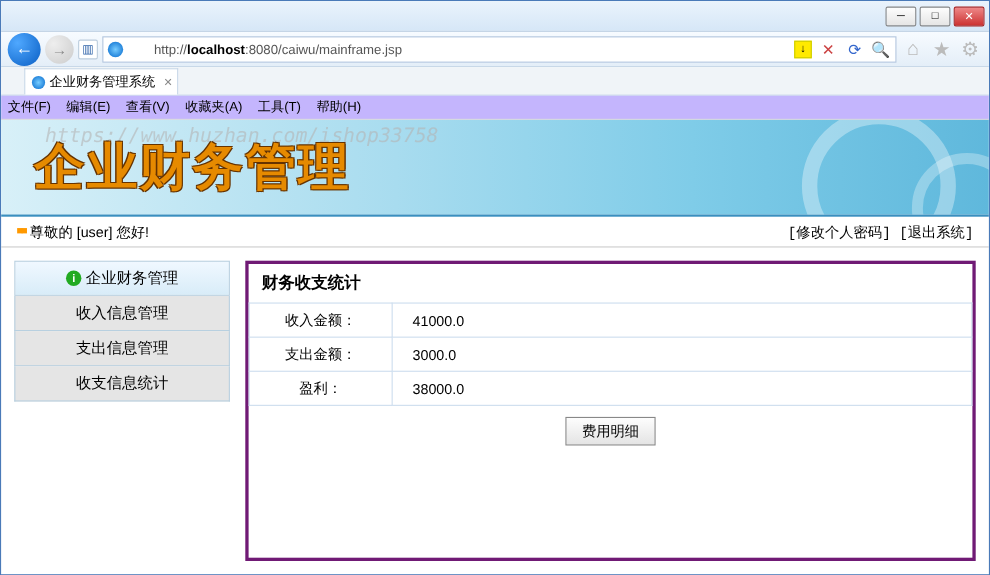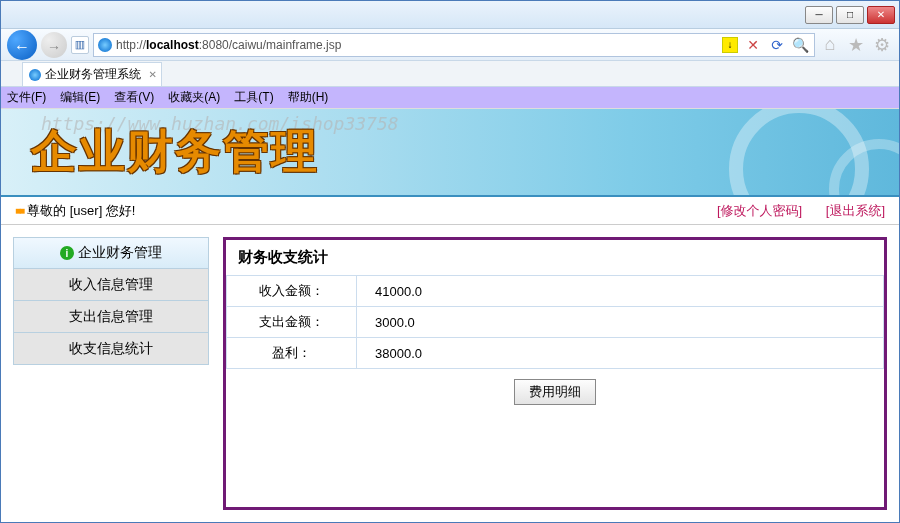--- a/index.html
+++ b/index.html
@@ -7,39 +7,39 @@
 .titlebar { height: 28px; background: linear-gradient(#eaf3fc, #d6e7f7); display: flex; justify-content: flex-end; align-items: center; padding: 0 4px; border-bottom: 1px solid #b8cde0; }
 .win-btns { display: flex; gap: 3px; }
 .win-btn { width: 28px; height: 18px; border: 1px solid #888; border-radius: 2px; display: flex; align-items: center; justify-content: center; font-size: 10px; background: linear-gradient(#fdfdfd,#e5e5e5); cursor: pointer; }
 .win-close { background: linear-gradient(#e88,#c33); color: #fff; border-color: #a22; }
 .navbar { height: 32px; background: linear-gradient(#f7fbff,#e4eef8); display: flex; align-items: center; padding: 0 6px; border-bottom: 1px solid #c8d8e8; gap: 4px; }
 .nav-back { width: 30px; height: 30px; border-radius: 50%; background: radial-gradient(circle at 30% 30%, #4fa8ff, #0a5fc4); display: flex; align-items: center; justify-content: center; color: #fff; font-size: 16px; cursor: pointer; }
 .nav-fwd { width: 26px; height: 26px; border-radius: 50%; background: radial-gradient(circle at 30% 30%, #eee, #ccc); display: flex; align-items: center; justify-content: center; color: #888; font-size: 14px; }
 .small-ico { width: 18px; height: 18px; display: flex; align-items: center; justify-content: center; border: 1px solid #bcd; border-radius: 2px; background: #fff; font-size: 11px; color: #36a; }
 .addr-bar { flex: 1; height: 24px; border: 1px solid #b0c4de; background: #fff; display: flex; align-items: center; padding: 0 4px; gap: 4px; }
 .addr-bar .ie-ico { width: 14px; height: 14px; border-radius: 50%; background: radial-gradient(#7cf,#06c); display: inline-block; }
-.addr-text { flex: 1; color: #555; }
+.addr-text { flex: 1; color: #555; margin-left: 24px; }
 .addr-text b { color: #000; font-weight: bold; }
 .right-icons { display: flex; gap: 6px; align-items: center; }
 .ri { width: 18px; height: 18px; display: flex; align-items: center; justify-content: center; font-size: 14px; }
 .hdr-ico { width: 22px; height: 22px; color: #bbb; font-size: 18px; display: flex; align-items: center; justify-content: center; }
 .tabbar { height: 26px; background: #f0f4f8; display: flex; align-items: flex-end; padding-left: 21px; border-bottom: 1px solid #c8d8e8; }
 .tab { height: 24px; background: #fff; border: 1px solid #c8d8e8; border-bottom: none; padding: 0 20px 0 6px; display: flex; align-items: center; gap: 4px; font-size: 12px; position: relative; }
 .tab .ie-ico { width: 12px; height: 12px; border-radius: 50%; background: radial-gradient(#7cf,#06c); display: inline-block; }
 .tab .close { position: absolute; right: 4px; font-size: 10px; color: #888; cursor: pointer; }
 .menubar { height: 22px; background: #c4b5fd; display: flex; align-items: center; padding: 0 6px; gap: 14px; border-bottom: 1px solid #ddd; font-size: 12px; }
 .banner { height: 88px; background: linear-gradient(90deg, #d8f0f8 0%, #a8dcef 40%, #7fcce8 70%, #5fb8dc 100%); position: relative; display: flex; align-items: center; padding-left: 30px; border-bottom: 2px solid #3a8fbf; overflow: hidden; }
 .banner .swirl { position: absolute; right: 30px; top: -10px; width: 140px; height: 140px; border: 14px solid rgba(255,255,255,.35); border-radius: 50%; }
 .banner .swirl2 { position: absolute; right: -30px; top: 30px; width: 100px; height: 100px; border: 10px solid rgba(255,255,255,.3); border-radius: 50%; }
 .banner-title { font-family: "STKaiti","KaiTi",serif; font-size: 46px; font-weight: bold; color: #e68a00; text-shadow: 1px 1px 0 #630, -1px -1px 0 #630, 1px -1px 0 #630, -1px 1px 0 #630; letter-spacing: 2px; position: relative; z-index: 2; }
 .watermark { position: absolute; top: 4px; left: 40px; color: rgba(180,180,180,.6); font-size: 18px; font-family: monospace; z-index: 1; font-style: italic; }
 .userbar { height: 28px; border-bottom: 1px solid #ccc; display: flex; align-items: center; justify-content: space-between; padding: 0 14px; font-size: 13px; }
 .userbar .left { display: flex; align-items: center; gap: 4px; }
 .orange-sq { color: #f90; font-size: 10px; letter-spacing: -2px; }
-.userbar .right a { color: #be185d; text-decoration: none; margin-left: 20px; cursor: pointer; }
+.userbar .right a { color: #000000; text-decoration: none; margin-left: 4px; cursor: pointer; font-family: Liberation Mono, monospace; }
 .content { display: flex; padding: 12px; gap: 14px; height: calc(100% - 28px - 22px - 26px - 32px - 28px - 88px); }
 .side { width: 196px; }
 .side-item { border: 1px solid #b8d0e0; border-top: none; height: 32px; display: flex; align-items: center; justify-content: center; font-size: 14px; background: #e5e5e5; cursor: pointer; }
 .side-item:first-child { border-top: 1px solid #b8d0e0; background: linear-gradient(#f0f8ff,#d8ecf8); }
 .side-item:first-child .info-ico { width: 14px; height: 14px; border-radius: 50%; background: #2a2; color: #fff; font-size: 10px; font-weight: bold; display: inline-flex; align-items: center; justify-content: center; margin-right: 4px; }
 .main { flex: 1; border: 3px solid #701a75; padding: 0; }
 .main-title { font-size: 15px; font-weight: bold; padding: 8px 12px; }
 .stat-table { width: 100%; border-collapse: collapse; }
 .stat-table td { border: 1px solid #cde; padding: 6px 18px; font-size: 13px; }
 .stat-table td:first-child { width: 130px; text-align: center; }

